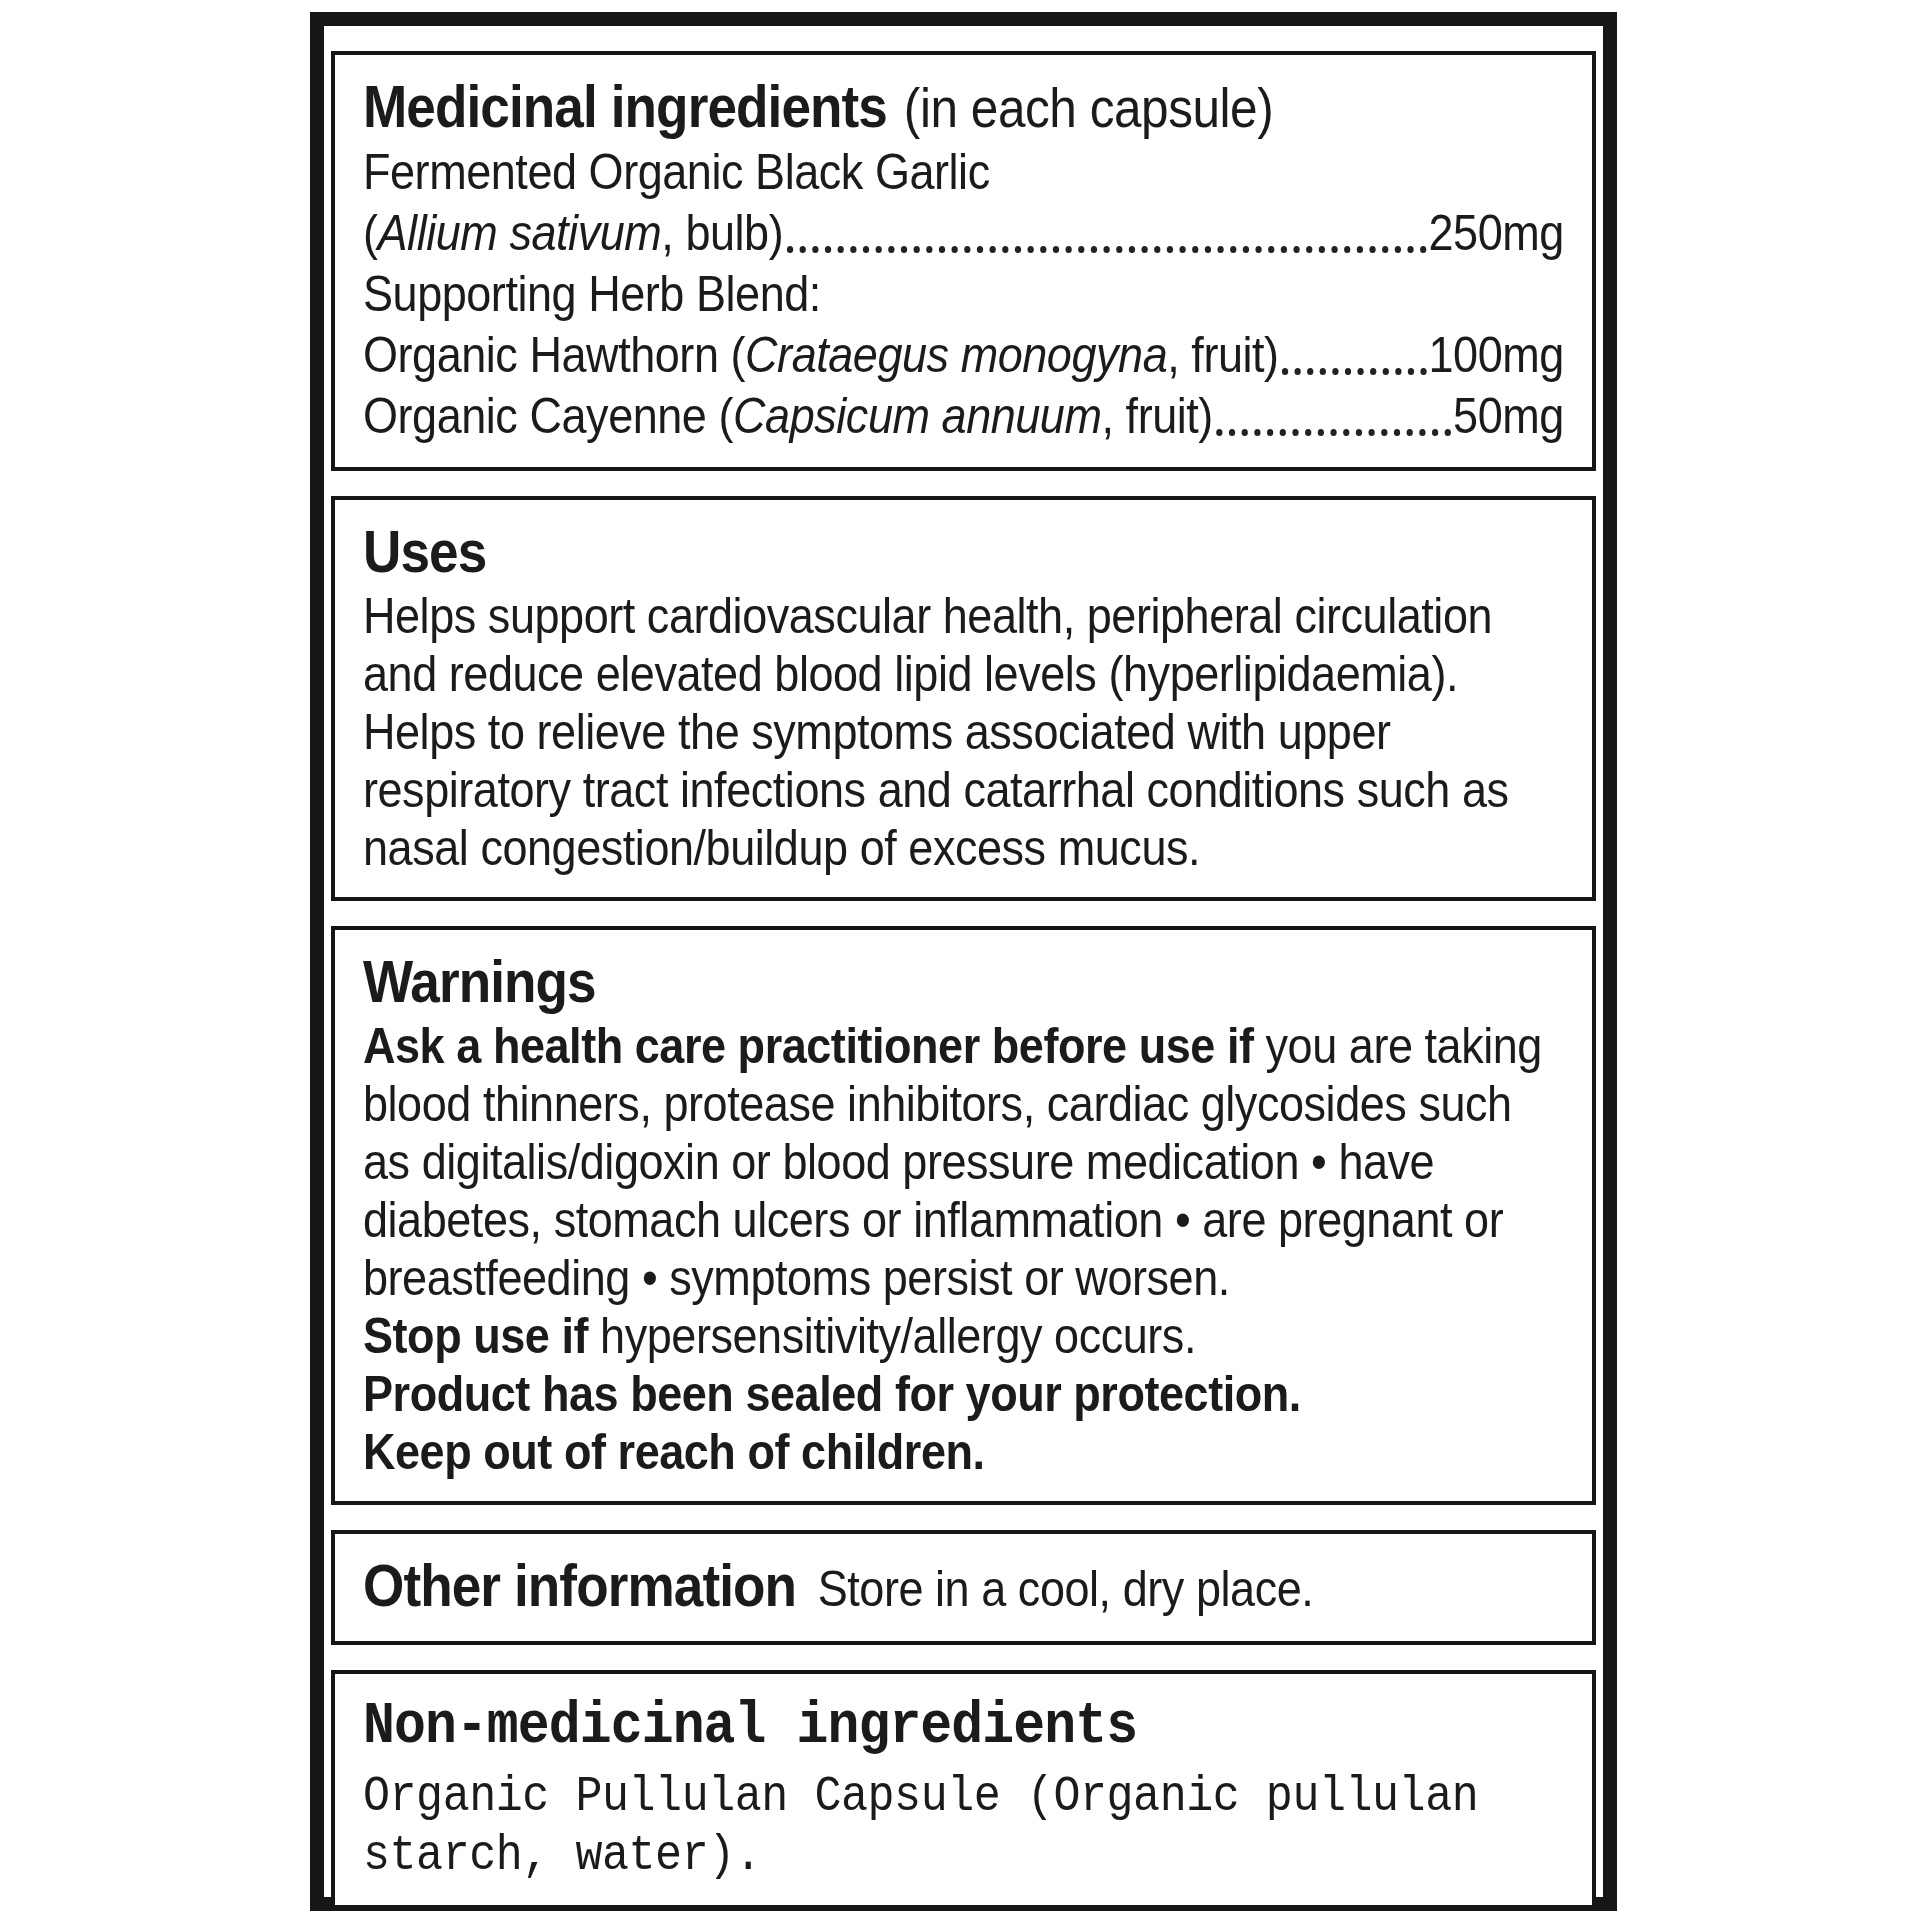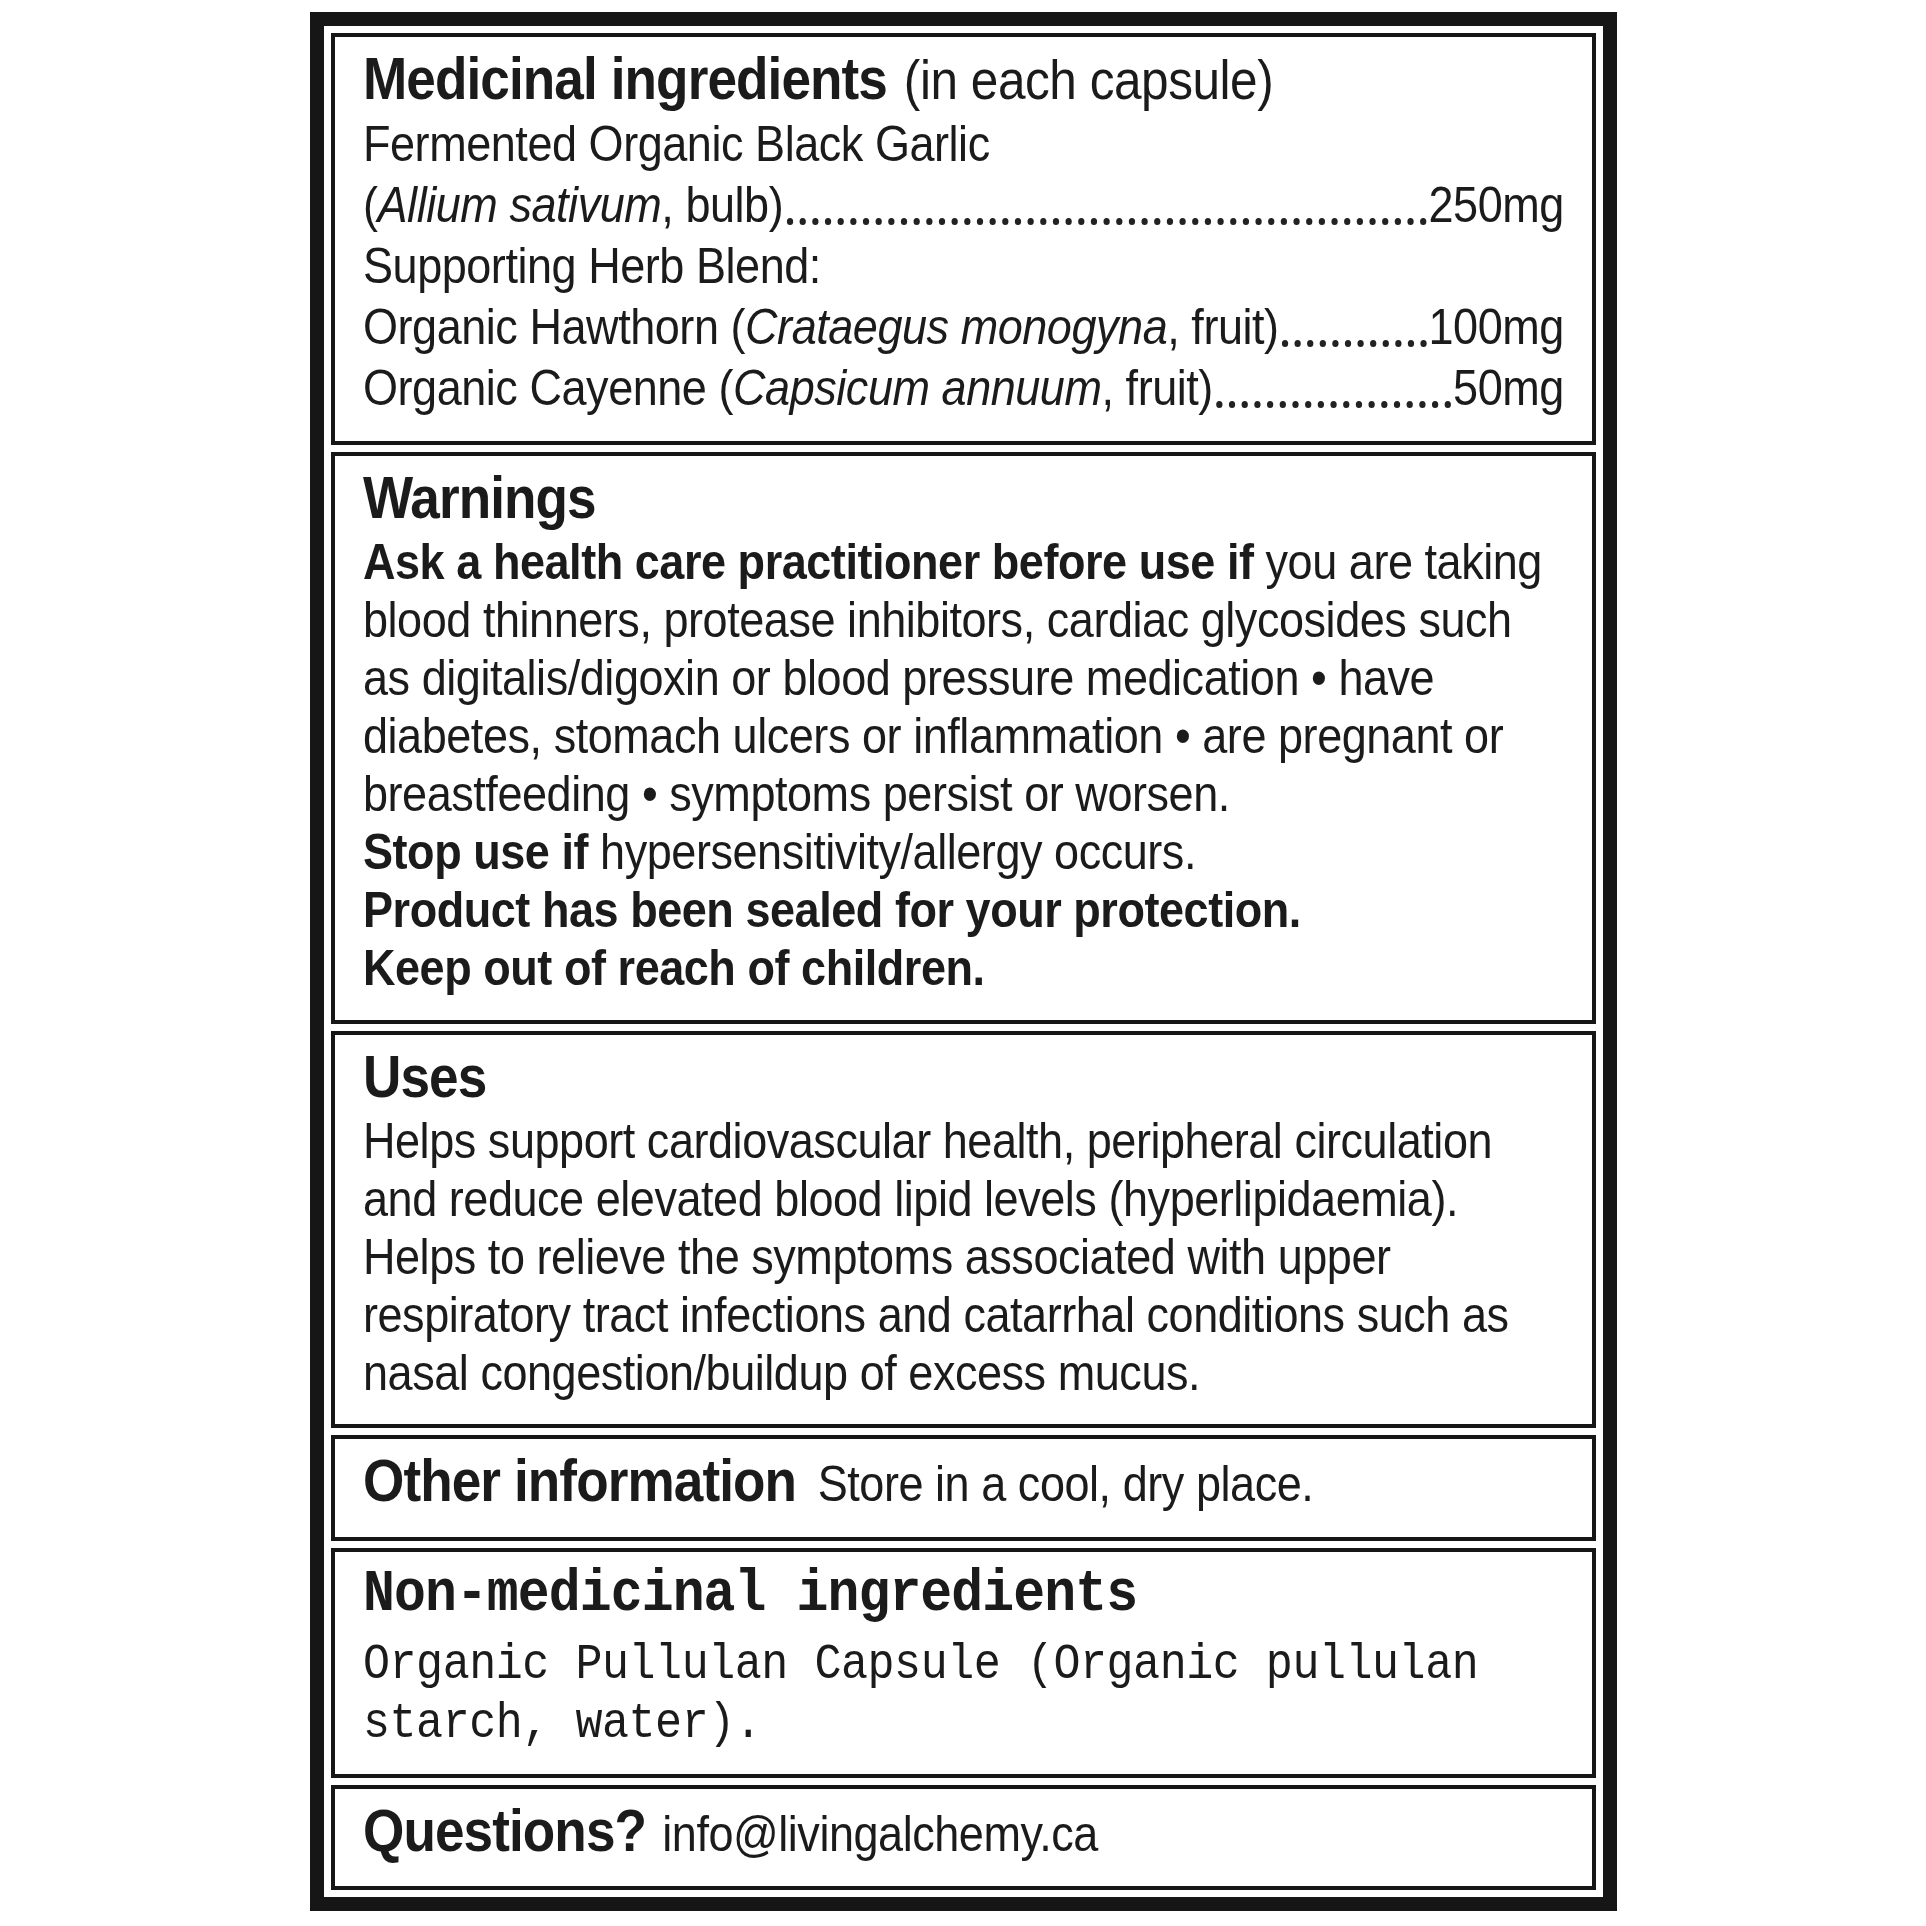--- a/index.html
+++ b/index.html
@@ -12,22 +12,23 @@
   .panel{
     position:absolute;left:310px;top:12px;width:1307px;height:1899px;
     box-sizing:border-box;background:#ffffff;
     border:14px solid #161616;
     padding:7px;
     display:flex;flex-direction:column;gap:7px;
   }
   .sec{
     box-sizing:border-box;background:#ffffff;
     border:4px solid #161616;
-    padding:8px 28px 20px 28px;
+    padding:18px 28px 20px 28px;
     overflow:hidden;
+    margin-top:18px;
   }
   
   .cx{transform:scaleX(0.9);transform-origin:0 0;width:111.1%;letter-spacing:-0.5px;}
   .grow-med{flex:4 0 auto;}
   .grow-uses{flex:4 0 auto;}
   .grow-warn{flex:6 0 auto;}
   .grow-dir{flex:1 0 auto;display:flex;align-items:center;}
   .grow-other{flex:1 0 auto;display:flex;align-items:flex-start;}
   .grow-nonmed{flex:2 0 auto;font-family:Liberation Mono, monospace;}
   .grow-q{flex:1 0 auto;display:flex;align-items:center;}
@@ -74,36 +75,36 @@
           </div>
           <div class="ing-row">
             <span class="ing-name"><span>Organic Cayenne (</span><span class="it">Capsicum annuum</span><span>, fruit)</span></span>
             <span class="lead"></span>
             <span class="amount">50mg</span>
           </div>
         </div>
     </div>
   </section>
 
+  <section class="sec grow-uses">
+    <div class="cx">
+      <div class="sec-h">Uses</div>
+      <div class="body-txt">Helps support cardiovascular health, peripheral circulation and reduce elevated blood lipid levels (hyperlipidaemia). Helps to relieve the symptoms associated with upper respiratory tract infections and catarrhal conditions such as nasal congestion/buildup of excess mucus.</div>
+    </div>
+  </section>
+
   <section class="sec grow-warn">
     <div class="cx">
       <div class="sec-h">Warnings</div>
       <div id="warn-body">
           <p class="warn-p"><b>Ask a health care practitioner before use if</b> you are taking blood thinners, protease inhibitors, cardiac glycosides such as digitalis/digoxin or blood pressure medication • have diabetes, stomach ulcers or inflammation • are pregnant or breastfeeding • symptoms persist or worsen.</p>
           <p class="warn-p"><b>Stop use if</b> hypersensitivity/allergy occurs.</p>
           <p class="warn-p"><b>Product has been sealed for your protection.</b></p>
           <p class="warn-p"><b>Keep out of reach of children.</b></p>
         </div>
-    </div>
-  </section>
-
-  <section class="sec grow-uses">
-    <div class="cx">
-      <div class="sec-h">Uses</div>
-      <div class="body-txt">Helps support cardiovascular health, peripheral circulation and reduce elevated blood lipid levels (hyperlipidaemia). Helps to relieve the symptoms associated with upper respiratory tract infections and catarrhal conditions such as nasal congestion/buildup of excess mucus.</div>
     </div>
   </section>
 
 
   <section class="sec grow-other">
     <div class="cx inline-line">
       <span class="sec-h">Other information</span>
       <span class="inline-txt" style="margin-left:24px;">Store in a cool, dry place.</span>
     </div>
   </section>

